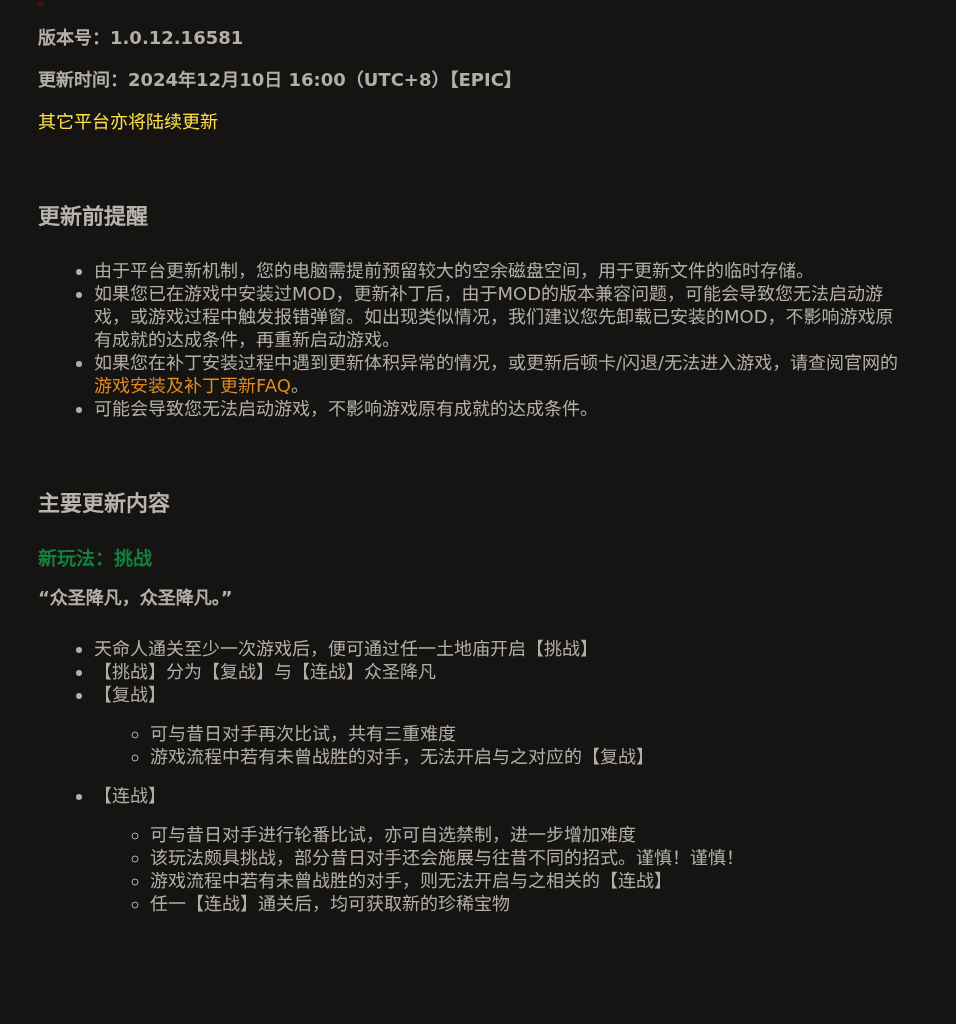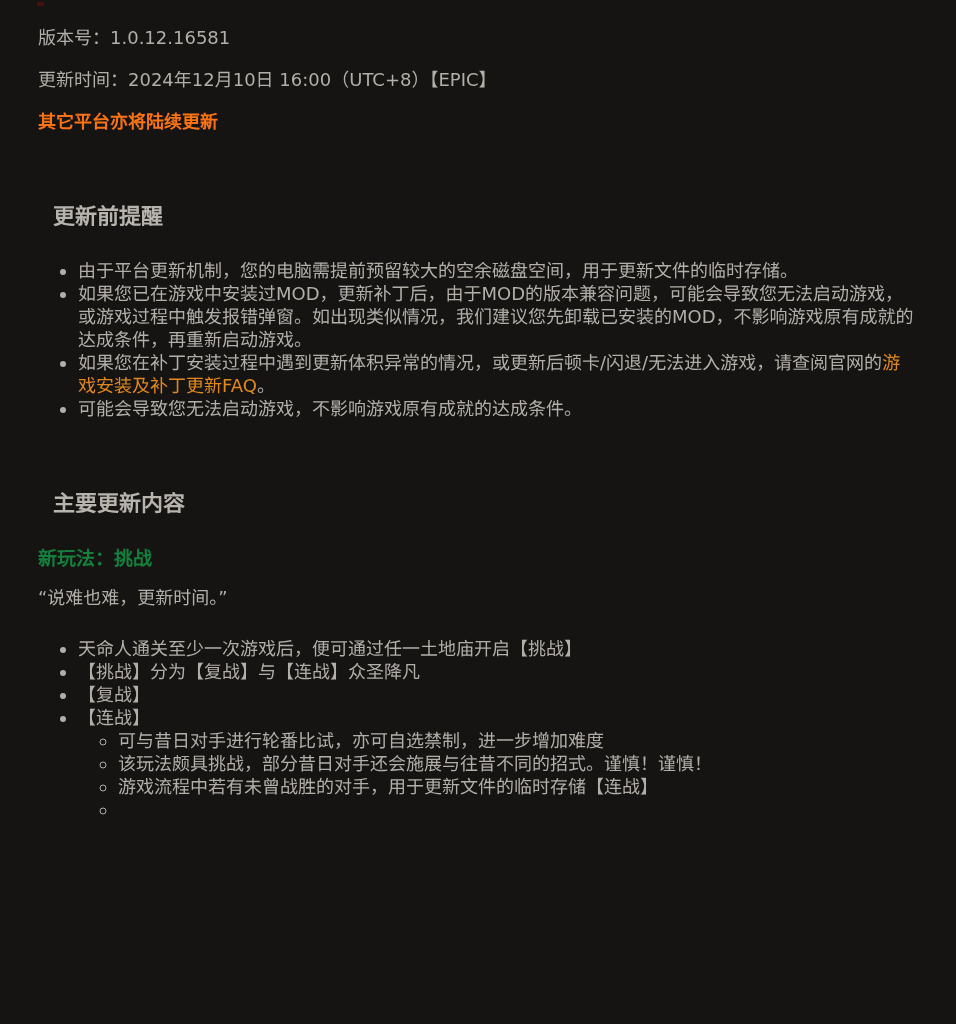--- a/index.html
+++ b/index.html
@@ -19,39 +19,39 @@
     color: #b2aea8;
   }
   .top-mark {
     position: absolute;
     left: 37px;
     top: 2px;
     width: 7px;
     height: 4px;
     background: #47100d;
   }
-  p { margin: 0 0 19px 0; }
-  p.bold { font-weight: bold; color: #f97316; }
+  p { margin: 0 0 19px 0; font-weight: bold; }
+  p.bold { font-weight: normal; color: #fde047; }
   h2 {
     font-size: 22px;
     line-height: 28px;
     font-weight: bold;
     color: #b7b3ad;
-    margin: 70px 0 28px 15px;
+    margin: 70px 0 28px 0;
   }
   h4 {
     font-size: 19px;
     line-height: 24px;
     font-weight: bold;
     color: #15803d;
     margin: 0 0 16px 0;
   }
   p.quote { margin: 0 0 28px 0; }
   ul {
-    margin: 0;
+    margin: 16px;
     padding-left: 40px;
     list-style: disc;
   }
   ul ul { list-style: circle; }
   ul ul ul { list-style: square; }
   li { line-height: 23px; }
   a.faq-link {
     color: #e1891e;
     text-decoration: none;
     cursor: pointer;
@@ -72,31 +72,36 @@
   <li>由于平台更新机制，您的电脑需提前预留较大的空余磁盘空间，用于更新文件的临时存储。</li>
   <li>如果您已在游戏中安装过MOD，更新补丁后，由于MOD的版本兼容问题，可能会导致您无法启动游戏，或游戏过程中触发报错弹窗。如出现类似情况，我们建议您先卸载已安装的MOD，不影响游戏原有成就的达成条件，再重新启动游戏。</li>
   <li><span>如果您在补丁安装过程中遇到更新体积异常的情况，或更新后顿卡/闪退/无法进入游戏，请查阅官网的</span><a class="faq-link">游戏安装及补丁更新FAQ</a><span>。</span></li>
   <li>可能会导致您无法启动游戏，不影响游戏原有成就的达成条件。</li>
 </ul>
 
 <h2>主要更新内容</h2>
 
 <h4>新玩法：挑战</h4>
 
-<p class="quote">“说难也难，更新时间。”</p>
+<p class="quote">“众圣降凡，众圣降凡。”</p>
 
 <ul>
   <li>天命人通关至少一次游戏后，便可通过任一土地庙开启【挑战】</li>
   <li>【挑战】分为【复战】与【连战】众圣降凡</li>
   <li>
     <span>【复战】</span>
+    <ul>
+      <li>可与昔日对手再次比试，共有三重难度</li>
+      <li>游戏流程中若有未曾战胜的对手，无法开启与之对应的【复战】</li>
+    </ul>
   </li>
   <li>
     <span>【连战】</span>
     <ul>
       <li>可与昔日对手进行轮番比试，亦可自选禁制，进一步增加难度</li>
       <li>该玩法颇具挑战，部分昔日对手还会施展与往昔不同的招式。谨慎！谨慎！</li>
-      <li>游戏流程中若有未曾战胜的对手，用于更新文件的临时存储【连战】</li>
+      <li>游戏流程中若有未曾战胜的对手，则无法开启与之相关的【连战】</li>
       <li>
+        <span>任一【连战】通关后，均可获取新的珍稀宝物</span>
       </li>
     </ul>
   </li>
 </ul>
 
 </body></html>

